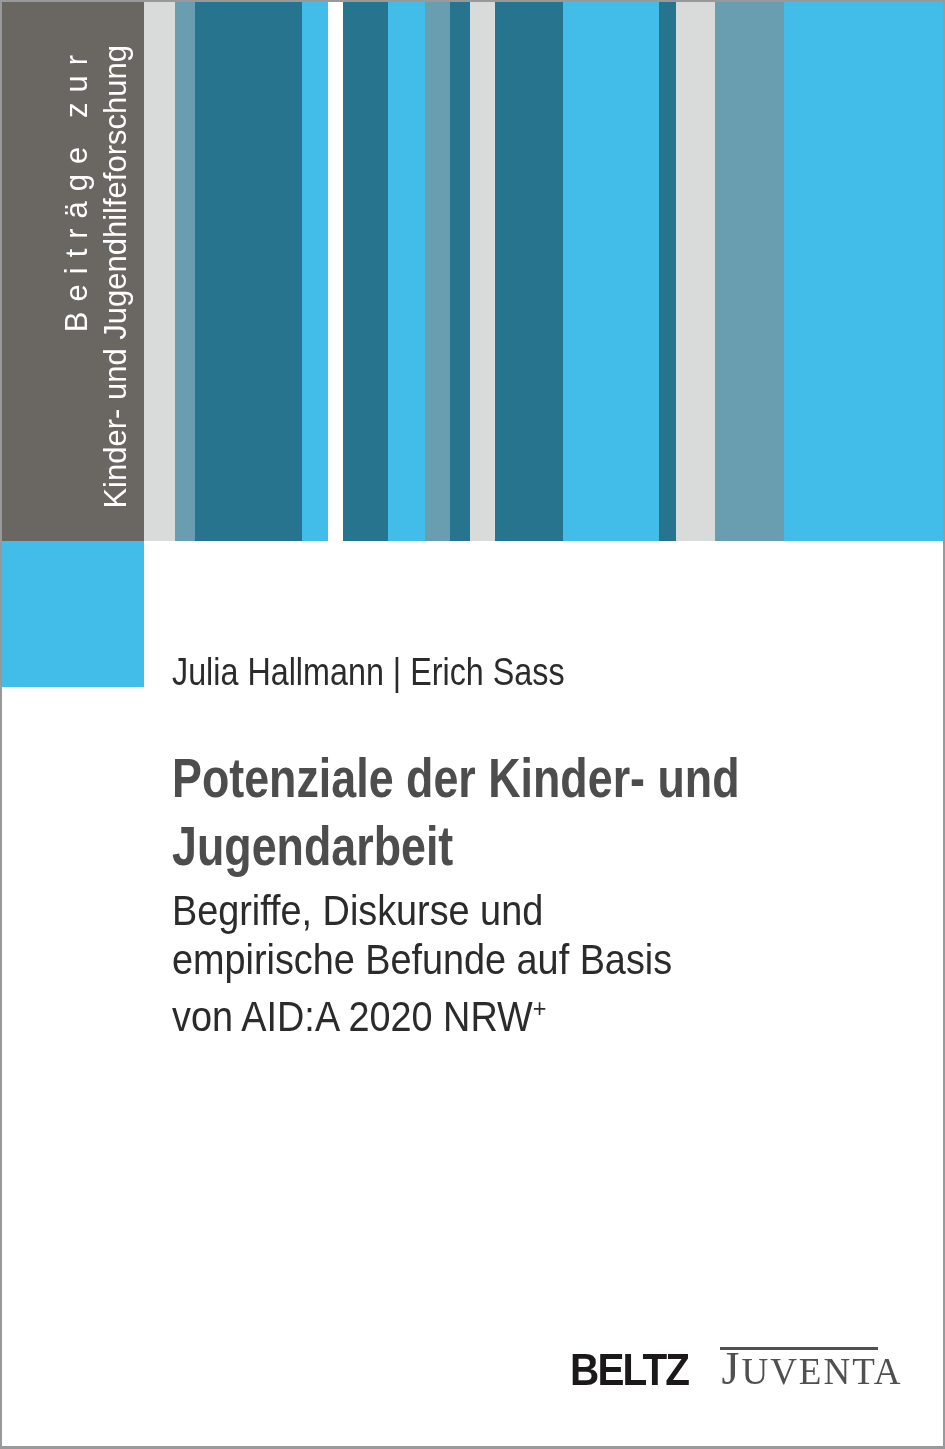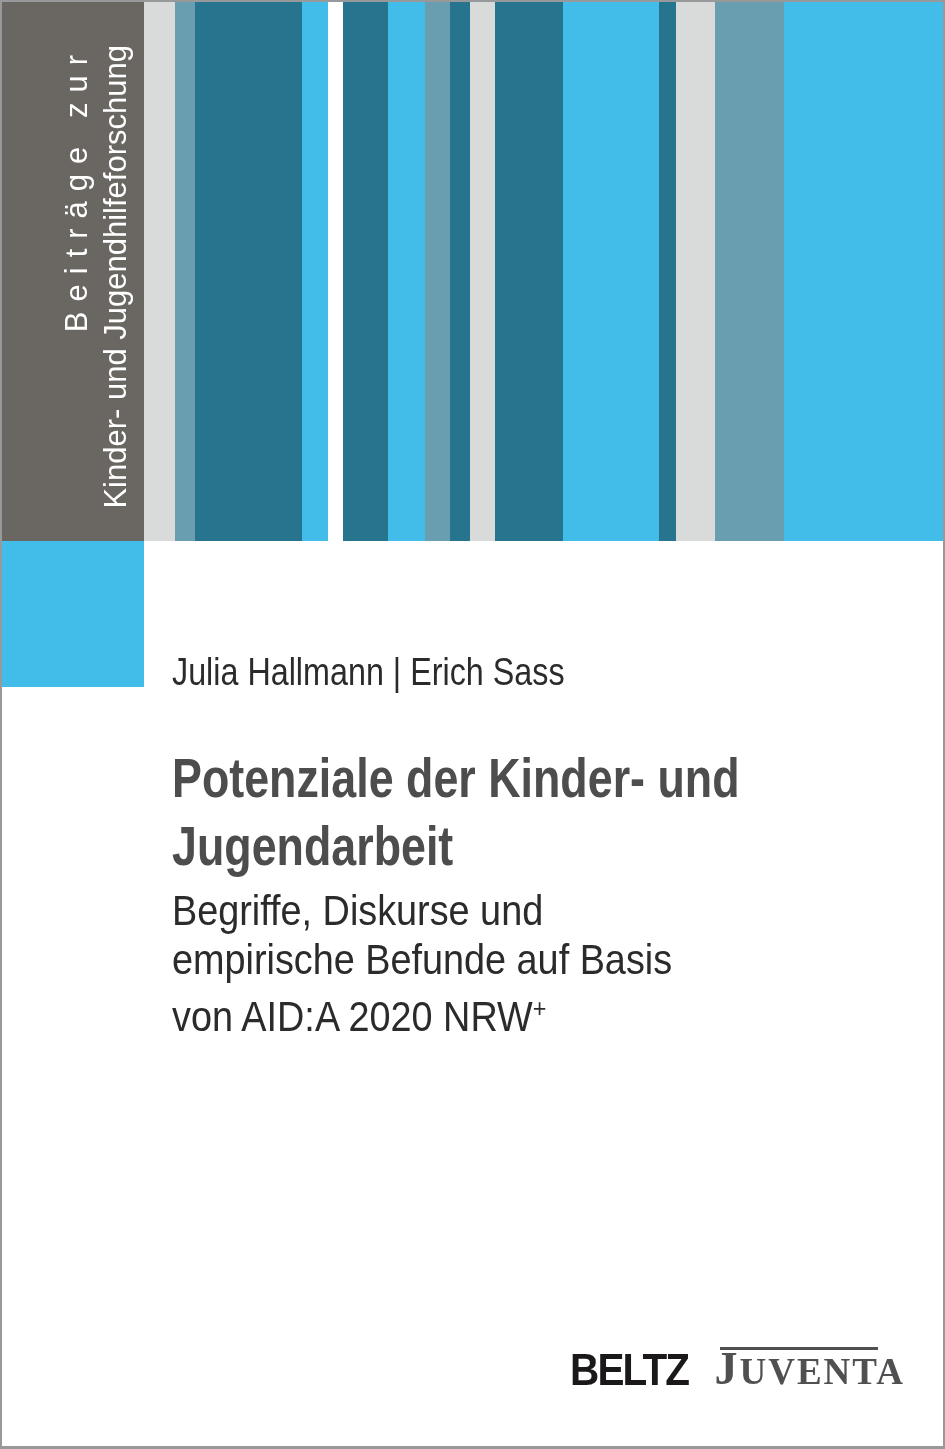--- a/index.html
+++ b/index.html
@@ -84,25 +84,25 @@
     font-family:"Liberation Sans",sans-serif;
     font-weight:bold;
     font-size:44px;
     letter-spacing:-2px;
     color:var(--beltz-black,#1b181a);
     transform:scaleX(0.92);
     transform-origin:0 50%;
   }
   .logo-juventa{
     font-family:"Liberation Serif",serif;
-    font-weight:bold;
+    font-weight:normal;
     font-size:37px;
     letter-spacing:2px;
     color:var(--juventa-gray,#505052);
-    margin-left:16px;
+    margin-left:23px;
     display:inline-block;
   }
   .logo-juventa::first-letter{font-size:46px;}
   .logo-rule{
     position:absolute;left:718px;top:1345px;
     width:158px;height:3px;
     background:var(--juventa-gray,#505052);
   }
 </style>
 </head>

